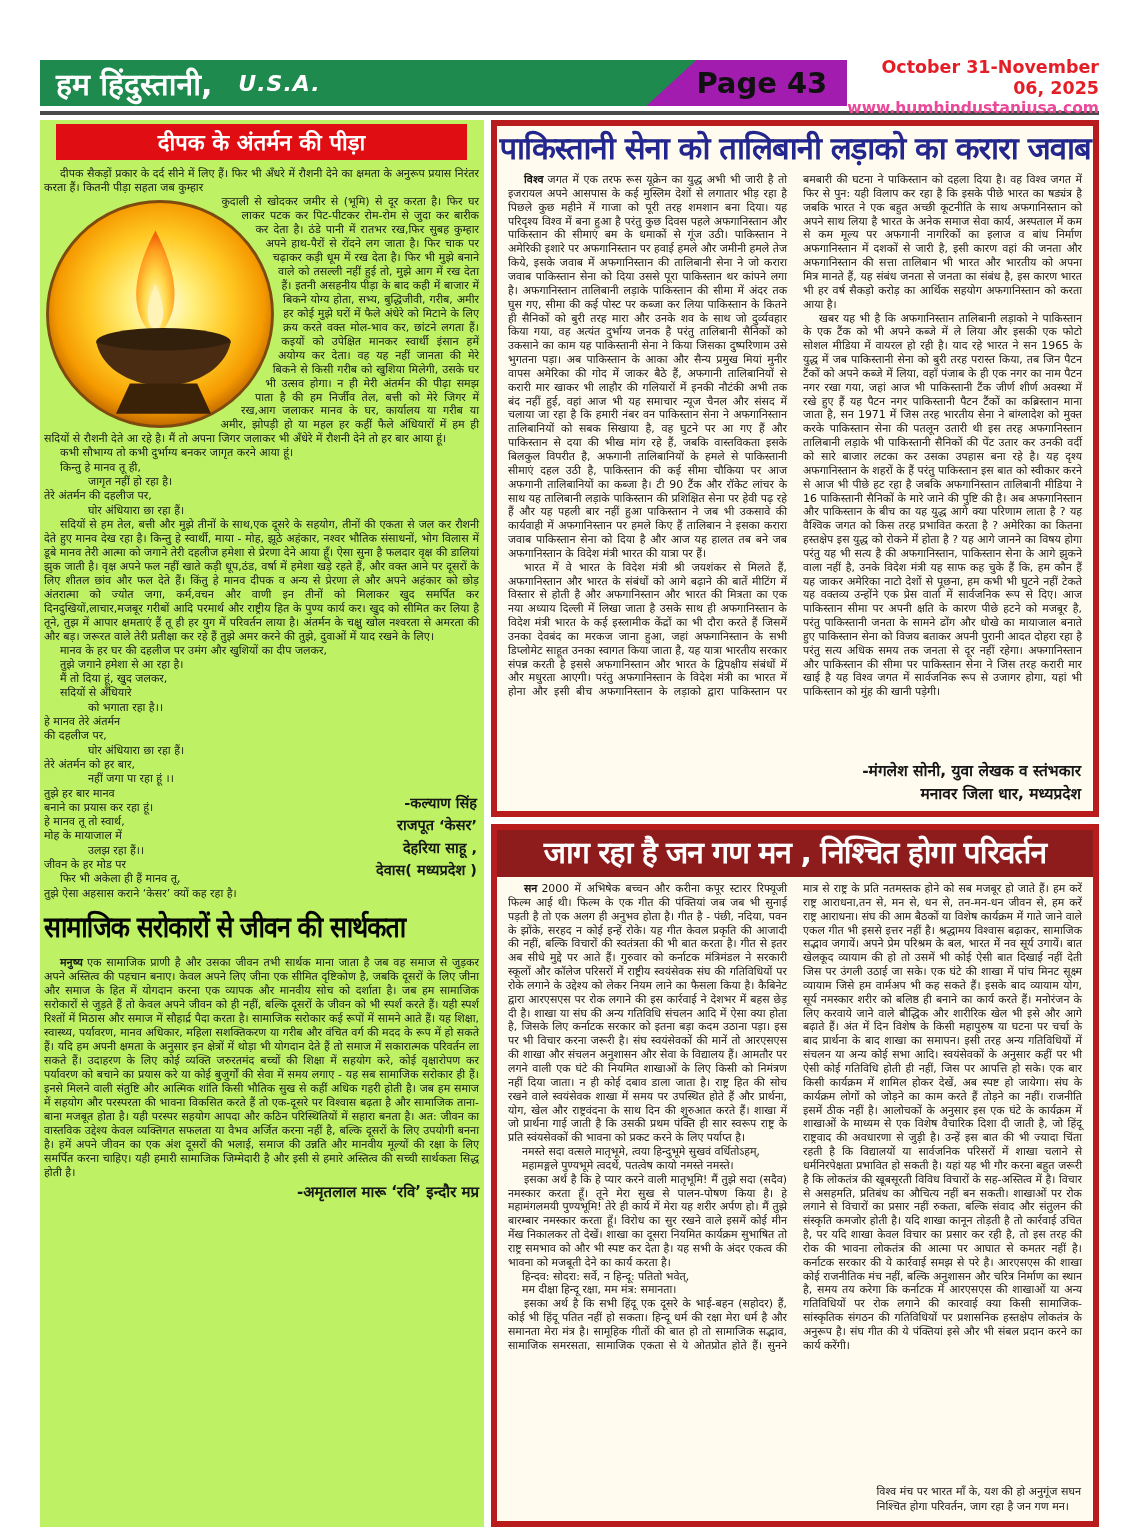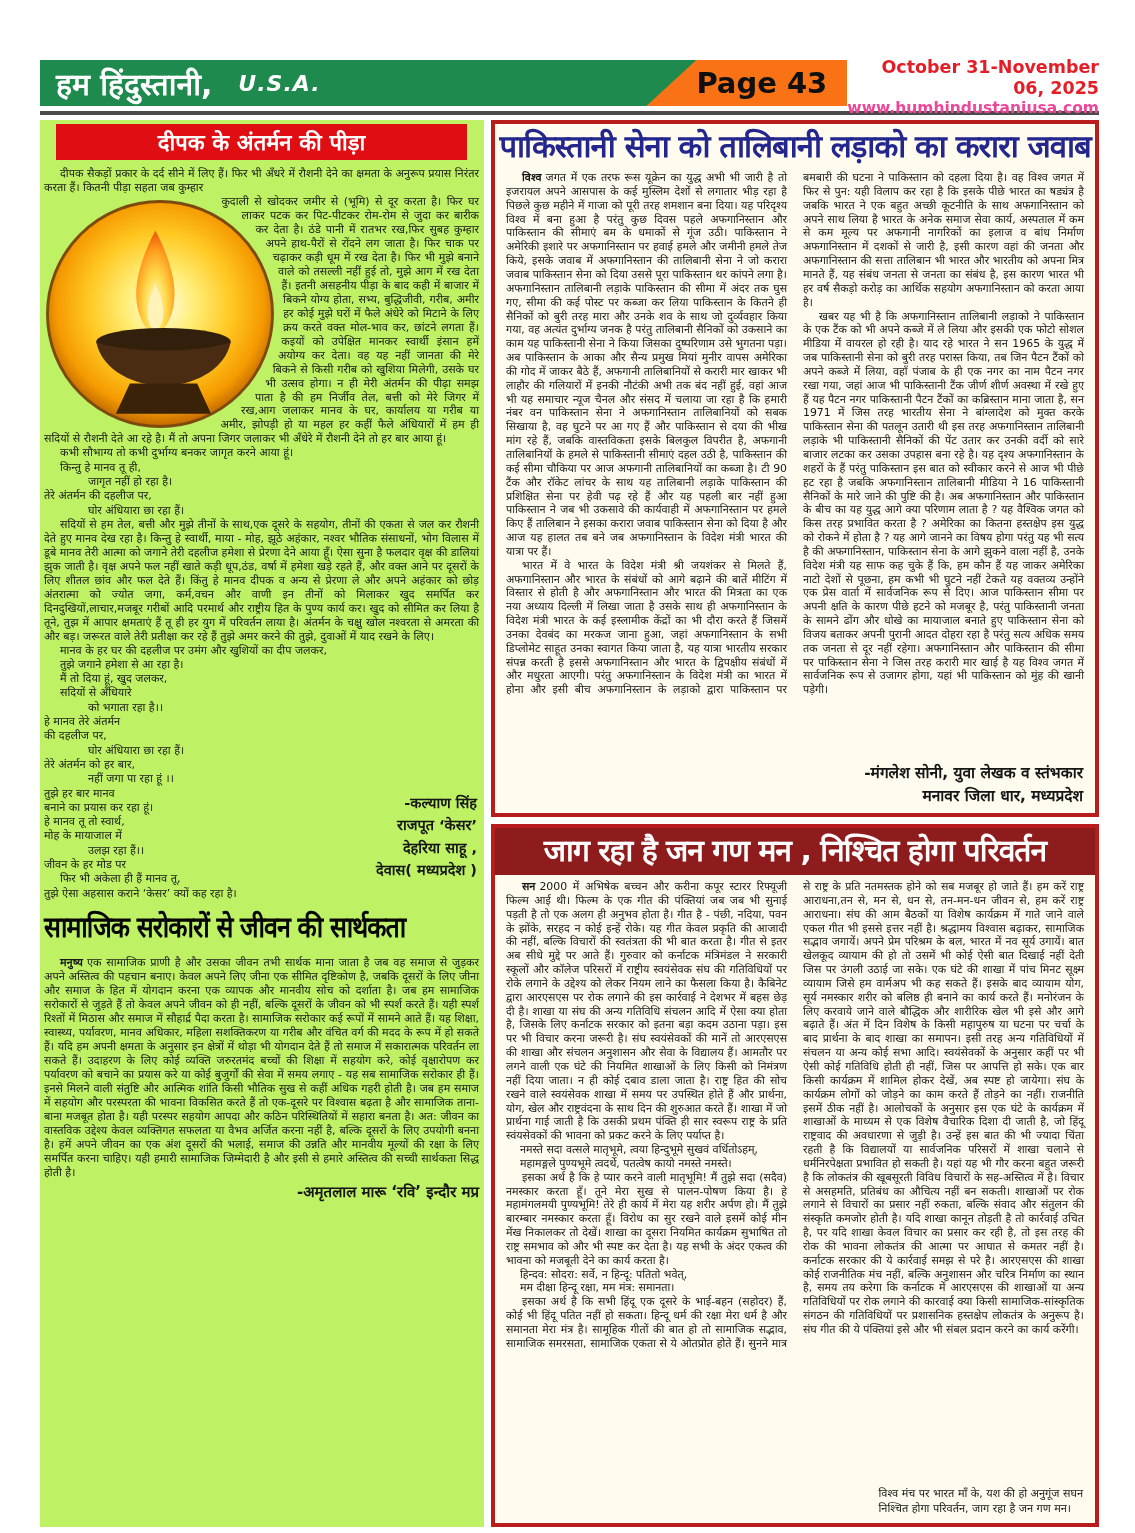--- a/index.html
+++ b/index.html
@@ -15,21 +15,21 @@
   .hdr { position:absolute; top:60px; left:40px; right:36px; }
   .mast-row { display:flex; height:46px; align-items:stretch; }
   .mast-green {
     width:705px; background:#1e8a4d; z-index:2;
     clip-path: polygon(0 0, 100% 0, calc(100% - 50px) 100%, 0 100%);
     display:flex; align-items:center; padding-left:16px; color:#fff;
   }
   .mast-green .t1 { font-size:30px; font-weight:bold; }
   .mast-green .t2 { font-size:22px; font-weight:bold; font-style:italic; margin-left:26px; letter-spacing:1px; }
   .page-badge {
-    width:218px; margin-left:-54px; background:#f97316; z-index:1;
+    width:218px; margin-left:-54px; background:#a21caf; z-index:1;
     display:flex; align-items:center; justify-content:center;
     font-size:29px; font-weight:bold; color:#101010; padding-left:34px;
   }
   .issue { flex:1; display:flex; flex-direction:column; justify-content:center; text-align:right; line-height:1.2;margin-top:8px; }
   .issue .dt { color:#e41e26; font-weight:bold; font-size:17.5px; }
   .issue .url { color:#ec4899; font-weight:bold; font-size:15.5px; }
   .hdr-rule { height:4px; background:#4a4a4a; margin-top:5px; }
 
   
   .content { position:absolute; top:120px; left:40px; right:36px; bottom:6px; display:flex; gap:7px; }
@@ -60,21 +60,21 @@
 
   
   .a2-title {
     font-weight:bold; color:#050505; font-size:25px; line-height:1.05;
     margin:12px 0 6px; letter-spacing:-1px; transform:scaleY(1.15); transform-origin:top left;
   }
   .a2-body { font-size:11px; line-height:1.27; text-align:justify; margin-top:17px; }
   .sig-right { text-align:right; font-weight:bold; font-size:15px; margin-top:3px; }
 
   
-  .box { border:4px solid #b91c1c; background:#fffbee; position:relative; overflow:hidden; }
+  .box { border:6px solid #b91c1c; background:#fffbee; position:relative; overflow:hidden; }
   .box1 { height:697px; }
   .box2 { flex:1; }
   .hl-navy {
     color:#23268c; font-weight:bold; font-size:31px; text-align:center;
     padding:5px 2px 3px; line-height:1.1; letter-spacing:-1px;
   }
   .maroon-banner {
     background:#8e1c1c; color:#ffffff; font-weight:bold; font-size:30px;
     text-align:center; padding:6px 0 8px; line-height:1.1; letter-spacing:-1px;
   }

